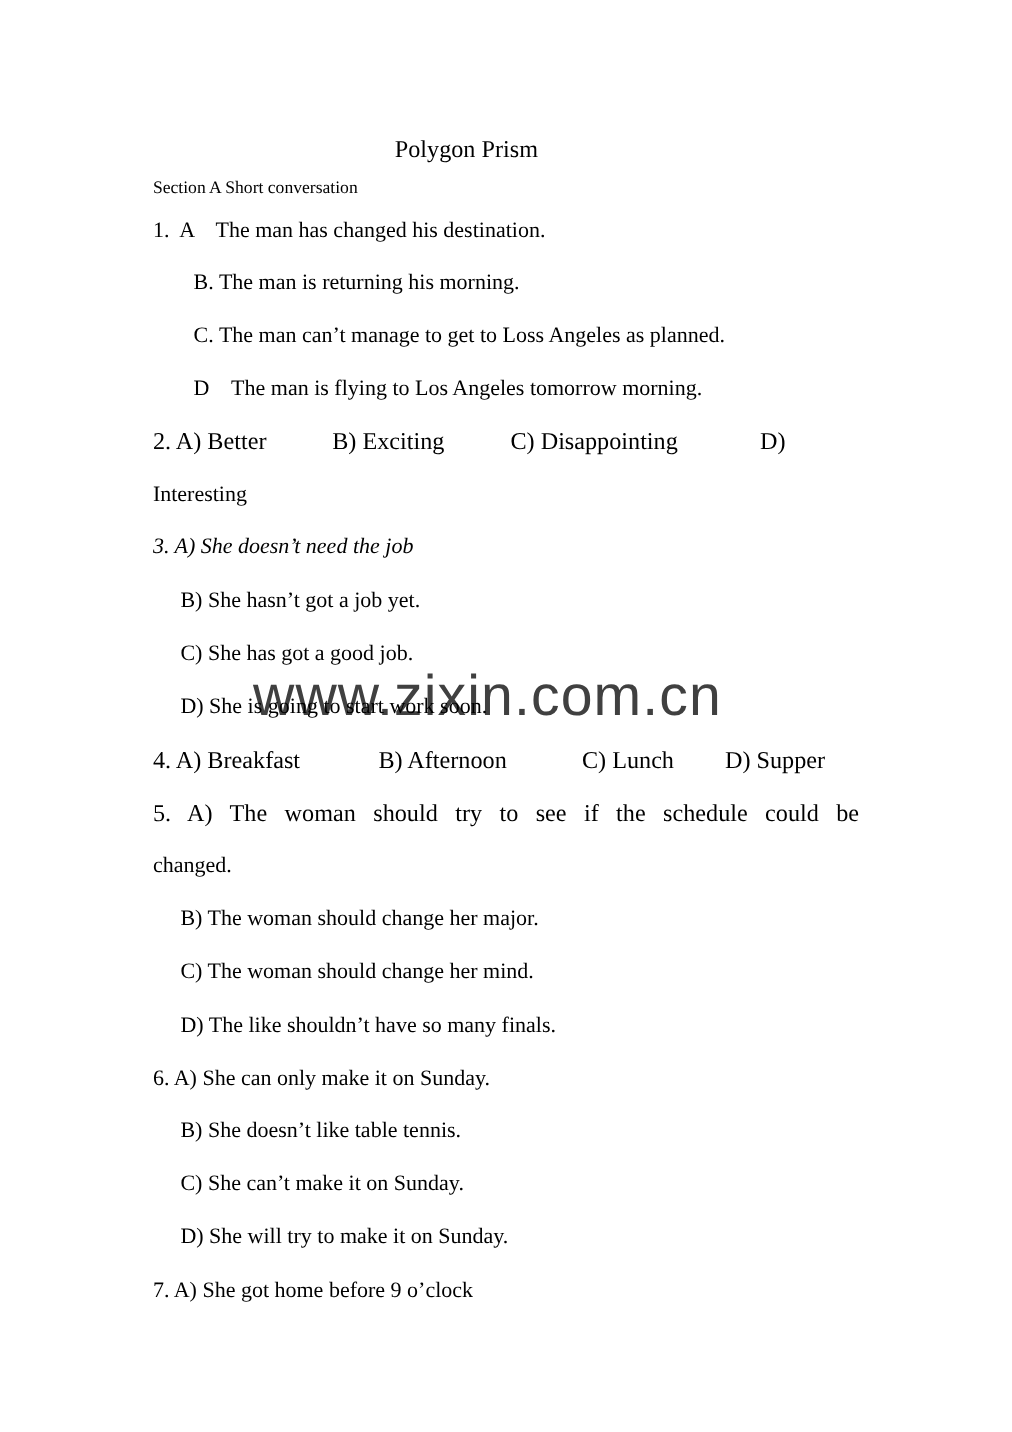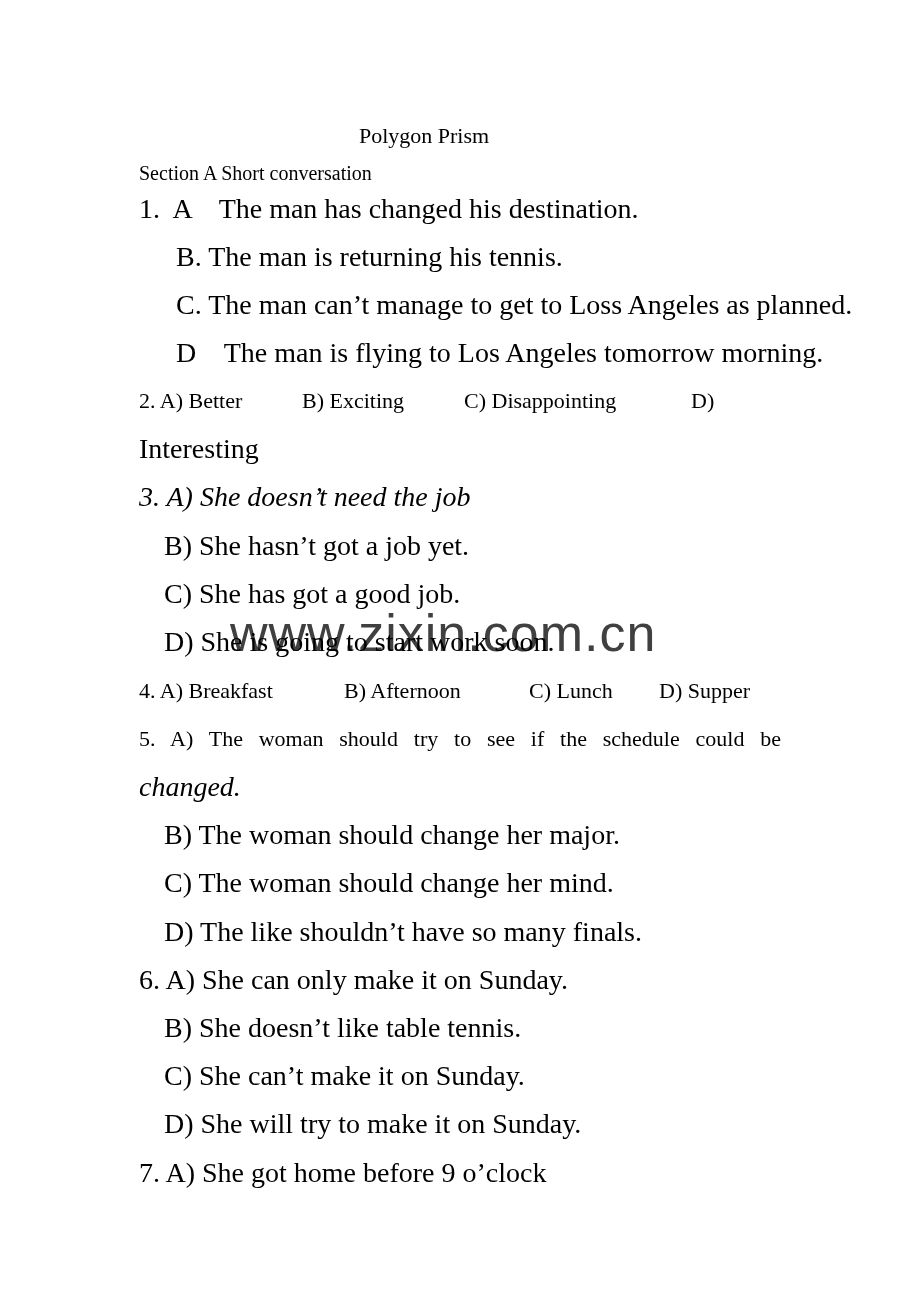--- a/index.html
+++ b/index.html
@@ -1,38 +1,38 @@
 <!DOCTYPE html>
 <html><head>
 <meta charset="utf-8">
 <style>
   html, body { margin:0; padding:0; background:#ffffff; }
   body { width:920px; height:1302px; position:relative; overflow:hidden;
          font-family:"Liberation Serif", "DejaVu Serif", serif; color:#000; }
   .title { position:absolute; left:0; width:848px; top:123px; text-align:center; font-size:22px; }
-  .section { position:absolute; left:139px; top:162px; font-size:20px; }
-  .line { position:absolute; font-size:28px; white-space:nowrap; line-height:28px; }
+  .section { position:absolute; left:139px; top:162px; font-size:16px; }
+  .line { position:absolute; font-size:20px; white-space:nowrap; line-height:28px; }
   .watermark { position:absolute; left:230px; top:603px; font-family:"Liberation Sans", "DejaVu Sans", sans-serif;
                font-size:52px; color:#404040; letter-spacing:1px; z-index:0; }
   .line, .title, .section { z-index:1; }
   .justify { position:absolute; left:139px; width:642px; font-size:22px; line-height:28px;
              text-align:justify; text-align-last:justify; white-space:nowrap; }
   .row { position:absolute; font-size:22px; line-height:28px; white-space:nowrap; }
   .row span { position:absolute; top:0; }
 </style>
 </head>
 <body>
 
 <div class="watermark">www.zixin.com.cn</div>
 
 <div class="title">Polygon Prism</div>
 <div class="section">Section A Short conversation</div>
 
 <div class="line" style="left:139px; top:195px;"><span style="white-space:pre">1.  A    The man has changed his destination.</span></div>
-<div class="line" style="left:176px; top:243px;">B. The man is returning his tennis.</div>
+<div class="line" style="left:176px; top:243px;">B. The man is returning his morning.</div>
 <div class="line" style="left:176px; top:291px;">C. The man can’t manage to get to Loss Angeles as planned.</div>
 <div class="line" style="left:176px; top:339px; white-space:pre;">D    The man is flying to Los Angeles tomorrow morning.</div>
 
 <div class="row" style="left:0; top:387px; width:920px;">
   <span style="left:139px;">2. A) Better</span>
   <span style="left:302px;">B) Exciting</span>
   <span style="left:464px;">C) Disappointing</span>
   <span style="left:691px;">D)</span>
 </div>
 <div class="line" style="left:139px; top:435px;">Interesting</div>
@@ -43,21 +43,21 @@
 <div class="line" style="left:164px; top:628px;">D) She is going to start work soon.</div>
 
 <div class="row" style="left:0; top:677px; width:920px;">
   <span style="left:139px;">4. A) Breakfast</span>
   <span style="left:344px;">B) Afternoon</span>
   <span style="left:529px;">C) Lunch</span>
   <span style="left:659px;">D) Supper</span>
 </div>
 
 <div class="justify" style="top:725px;">5. A) The woman should try to see if the schedule could be</div>
-<div class="line" style="left:139px; top:773px;font-style:italic;">changed.</div>
+<div class="line" style="left:139px; top:773px;">changed.</div>
 <div class="line" style="left:164px; top:821px;">B) The woman should change her major.</div>
 <div class="line" style="left:164px; top:869px;">C) The woman should change her mind.</div>
 <div class="line" style="left:164px; top:918px;">D) The like shouldn’t have so many finals.</div>
 
 <div class="line" style="left:139px; top:966px;">6. A) She can only make it on Sunday.</div>
 <div class="line" style="left:164px; top:1014px;text-align:right;">B) She doesn’t like table tennis.</div>
 <div class="line" style="left:164px; top:1062px;">C) She can’t make it on Sunday.</div>
 <div class="line" style="left:164px; top:1110px;">D) She will try to make it on Sunday.</div>
 
 <div class="line" style="left:139px; top:1159px;">7. A) She got home before 9 o’clock</div>

